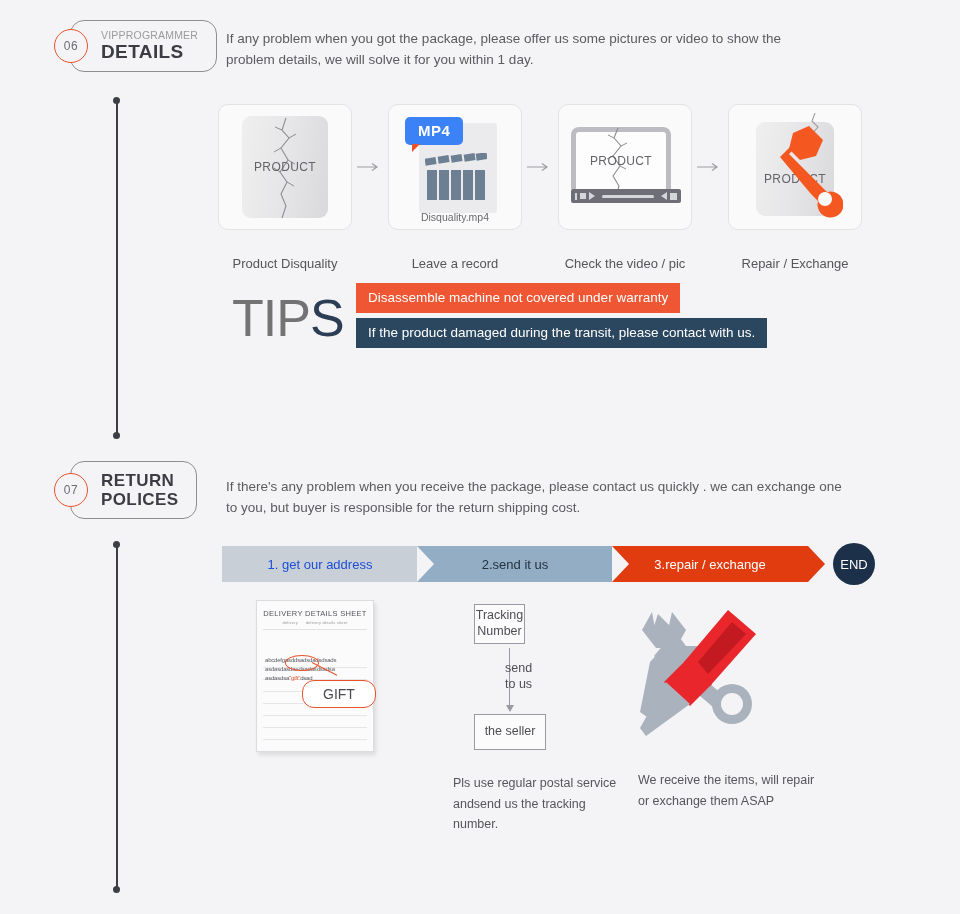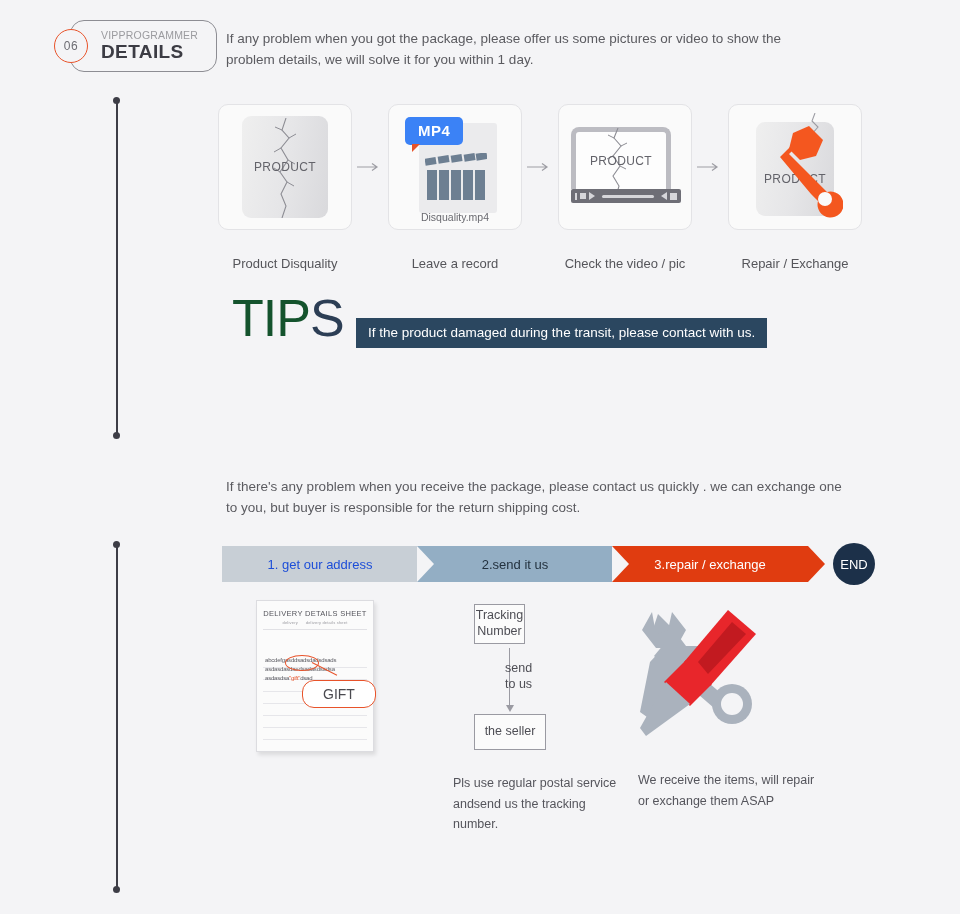--- a/index.html
+++ b/index.html
@@ -142,21 +142,21 @@
 
   
   .wrench-wrap { position: absolute; left: 24px; top: 4px; }
 
   
   .tips-word {
     position: absolute; left: 232px; top: 288px;
     font-size: 52px; letter-spacing: -1px;
     font-family: "Liberation Sans", sans-serif;
   }
-  .tips-a { color: #14532d; }
+  .tips-a { color: #737373; }
   .tips-b { color: #2c3e55; }
   .tip-bar {
     position: absolute; color: #fff;
     font-size: 13.5px; padding: 7px 12px 8px;
     white-space: nowrap;
   }
   .tip-bar.one { left: 356px; top: 283px; background: #ef5634; }
   .tip-bar.two { left: 356px; top: 318px; background: #2b4760; }
 
   
@@ -383,22 +383,34 @@
           <circle cx="72" cy="90" r="7" fill="#fafafa"></circle>
         </svg>
       </div>
       <div class="step-label">Repair / Exchange</div>
     </div>
   </div>
 
   <div class="tips-word">
     <span class="tips-a">TIP</span><span class="tips-b">S</span>
   </div>
+  <div class="tip-bar one">Disassemble machine not covered under warranty</div>
   <div class="tip-bar two">If the product damaged during the transit, please contact with us.</div>
 
+  <div class="sec-head" style="left:54px; top:461px;">
+    <div style="position:relative; padding-left:16px;">
+      <div class="num-circle">07</div>
+      <div class="pill" style="min-height:58px;">
+        <div class="pill-text">
+          <span class="pill-title two-line">RETURN</span>
+          <span class="pill-title two-line">POLICES</span>
+        </div>
+      </div>
+    </div>
+  </div>
 
   <div class="intro" style="left:226px; top:477px; width:630px;">If there's any problem when you receive the package, please contact us quickly . we can exchange one to you, but buyer is responsible for the return shipping cost.</div>
 
   <div class="tl-dot" style="left:113px; top:541px;"></div>
   <div class="tl-line" style="left:116px; top:545px; height:344px;"></div>
   <div class="tl-dot" style="left:113px; top:886px;"></div>
 
   <div class="chev-row">
     <div class="chev c1">1. get our address</div>
     <div class="chev c2">2.send it us</div>

